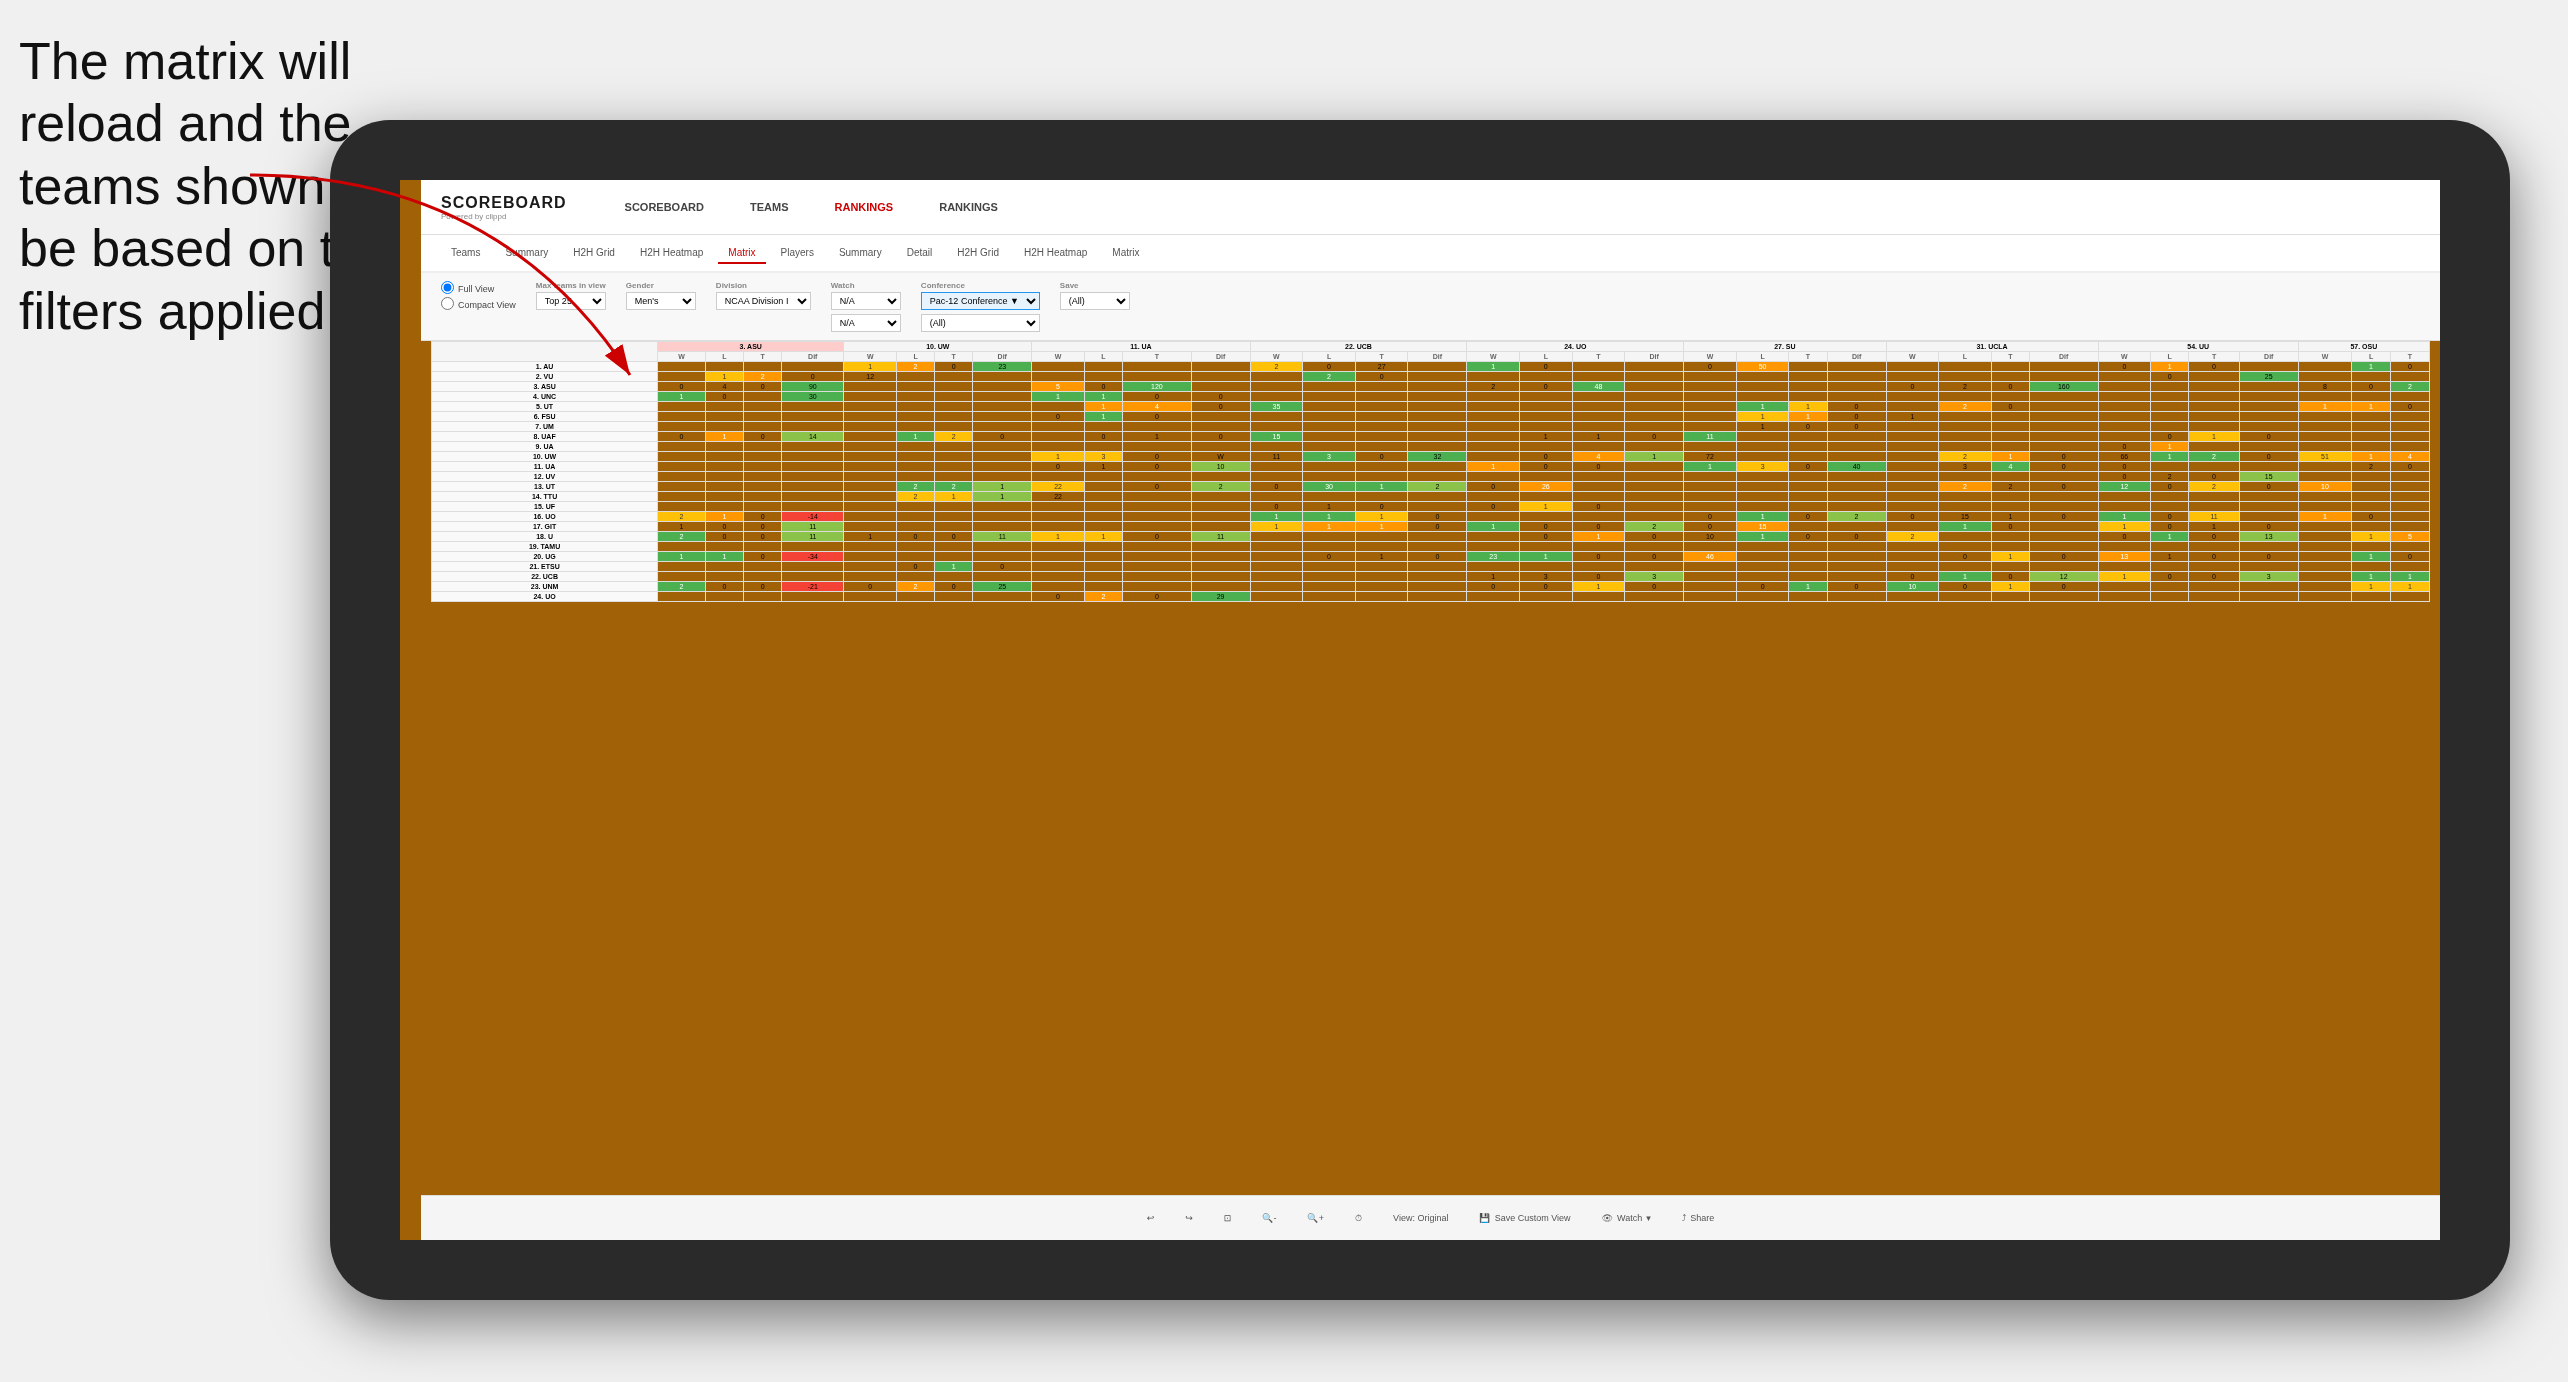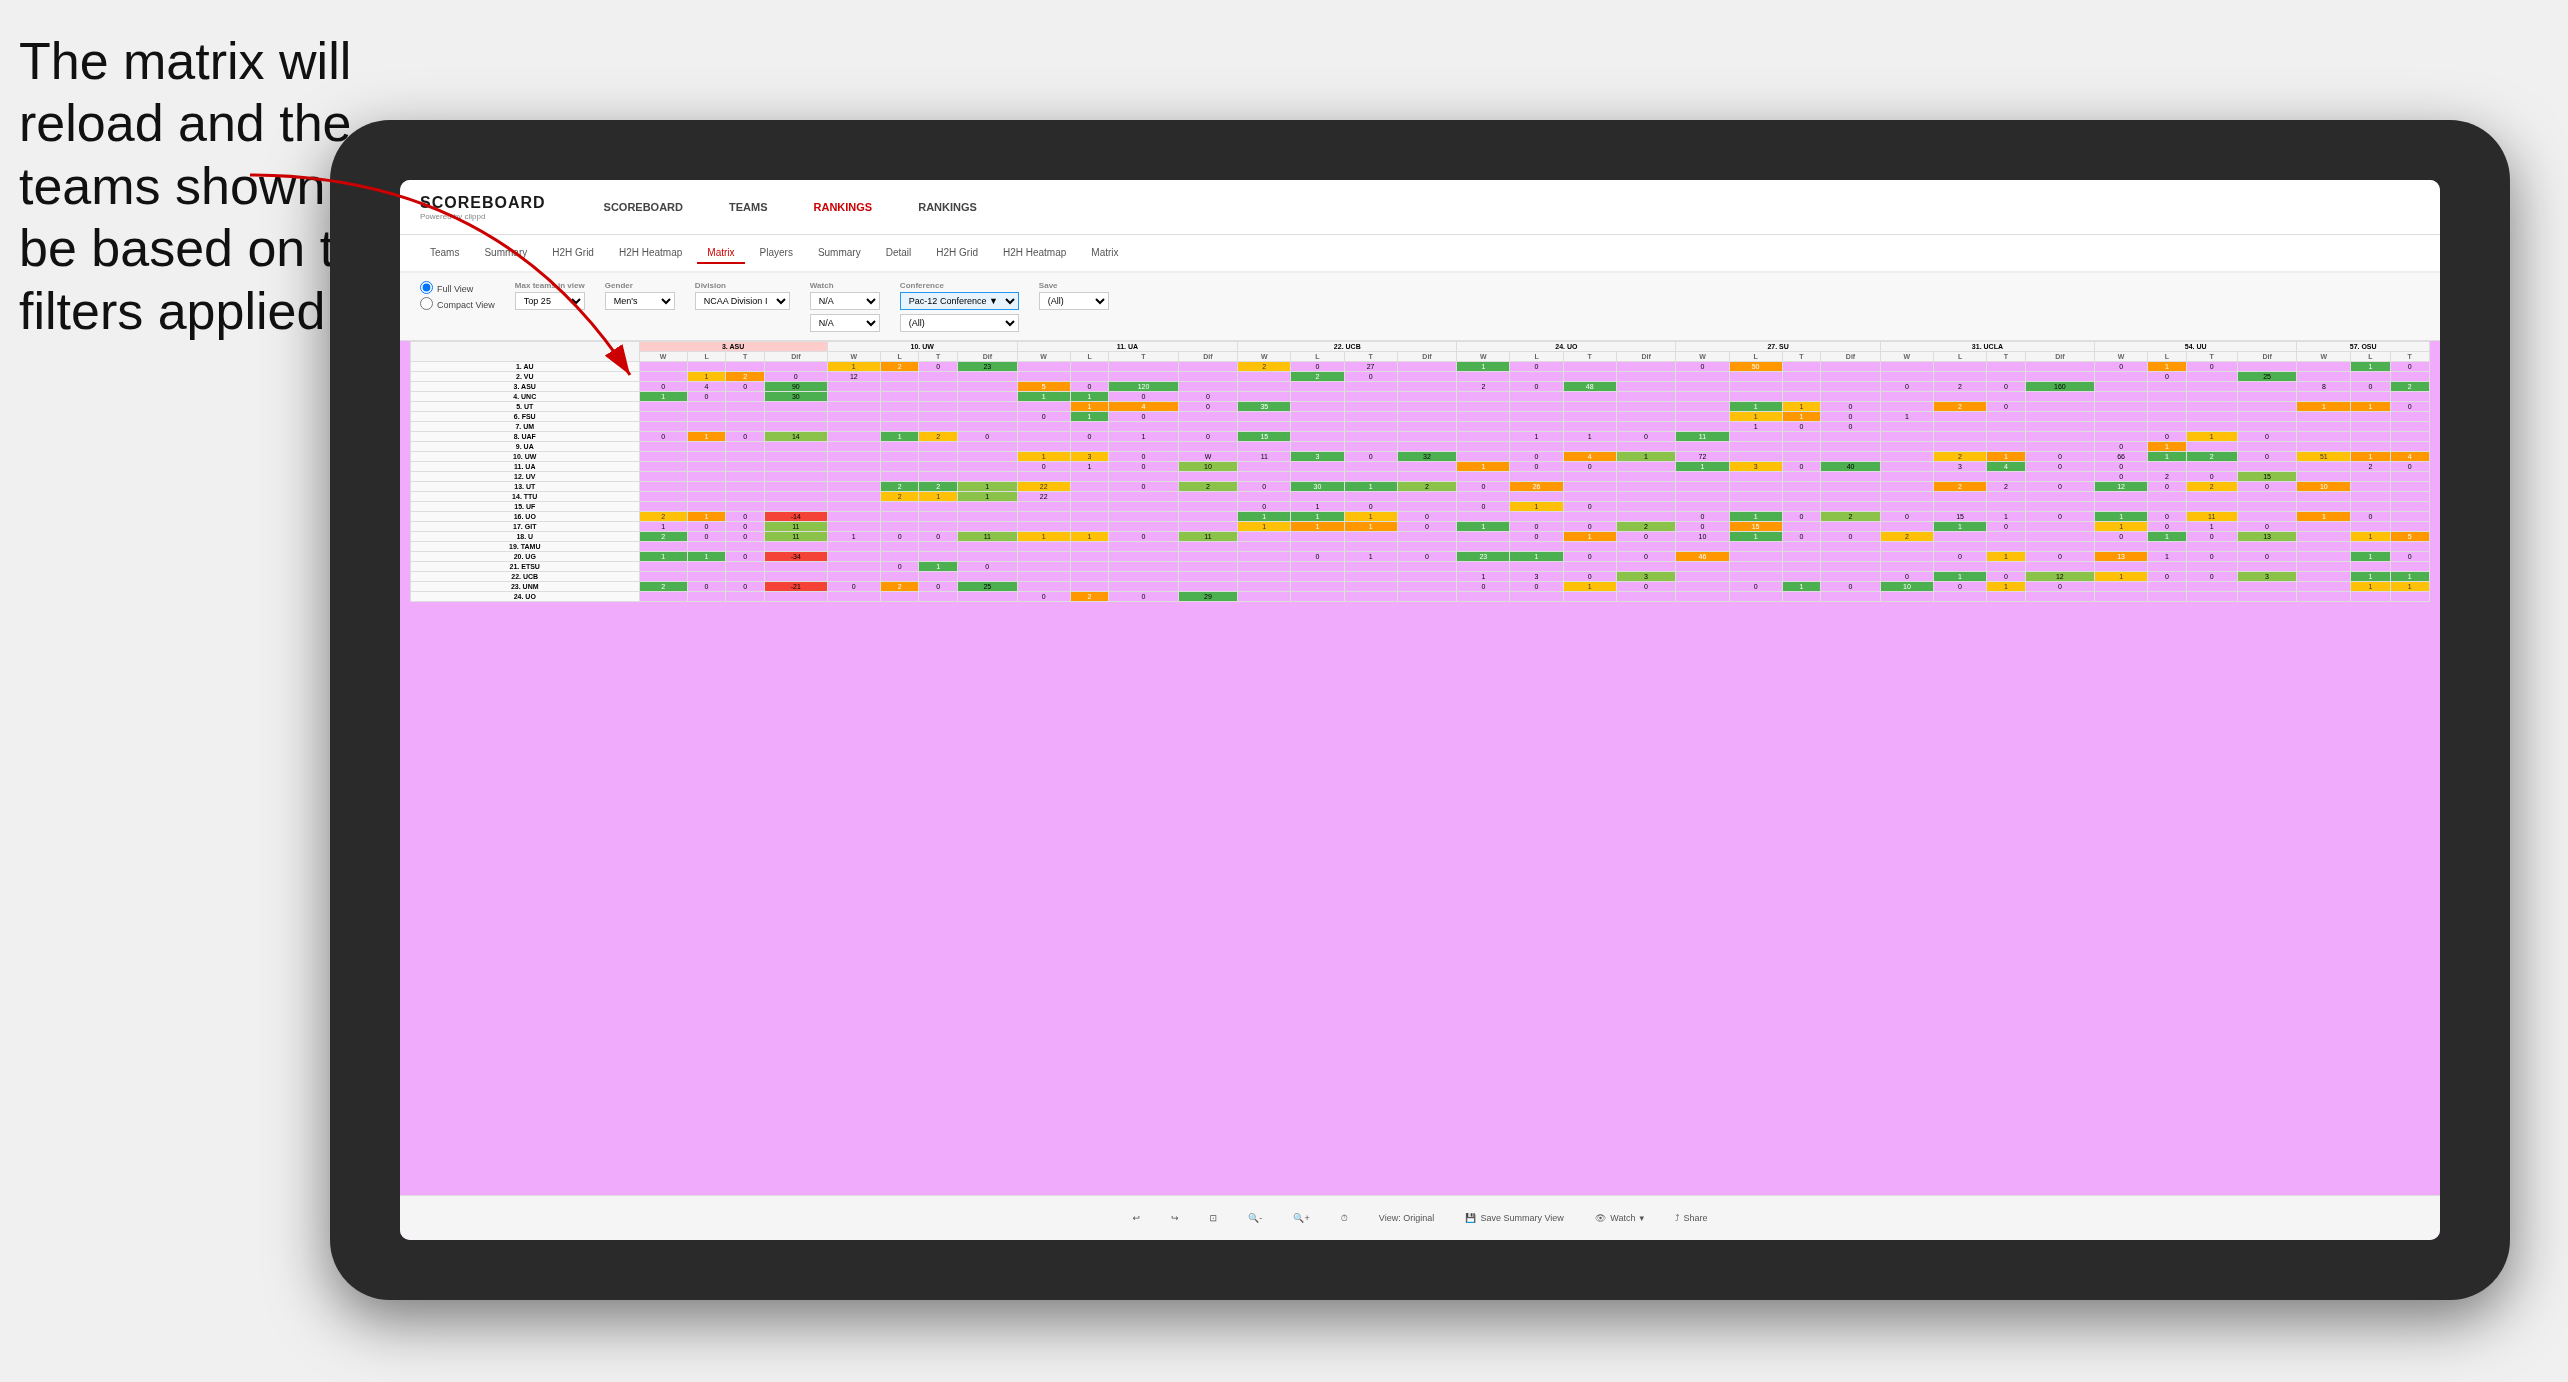--- a/index.html
+++ b/index.html
@@ -35,24 +35,25 @@
       border-radius: 60px;
       box-shadow: 0 20px 60px rgba(0,0,0,0.5);
       display: flex;
       align-items: center;
       justify-content: center;
     }
 
     .tablet-screen {
       width: 2040px;
       height: 1060px;
-      background: #f0abfc;
-      border-radius: 10px;
+      background: #a16207;
+      border-radius: 0;
       overflow: hidden;
       position: relative;
+      padding-left: 21px;
     }
 
     
     .nav-bar {
       height: 55px;
       background: #fff;
       border-bottom: 1px solid #ddd;
       display: flex;
       align-items: center;
       padding: 0 20px;
@@ -1345,21 +1346,21 @@
         <span class="toolbar-btn">↩</span>
         <span class="toolbar-btn">↪</span>
         <span class="toolbar-btn">⊡</span>
         <span class="toolbar-btn">🔍-</span>
         <span class="toolbar-btn">🔍+</span>
         <span class="toolbar-btn">⏱</span>
         <span class="toolbar-btn">
           <span>View: Original</span>
         </span>
         <span class="toolbar-btn">
-          💾 <span>Save Summary View</span>
+          💾 <span>Save Custom View</span>
         </span>
         <span class="toolbar-btn">
           👁 <span>Watch</span> ▾
         </span>
         <span class="toolbar-btn">
           ⤴ <span>Share</span>
         </span>
       </div>
 
     </div>

